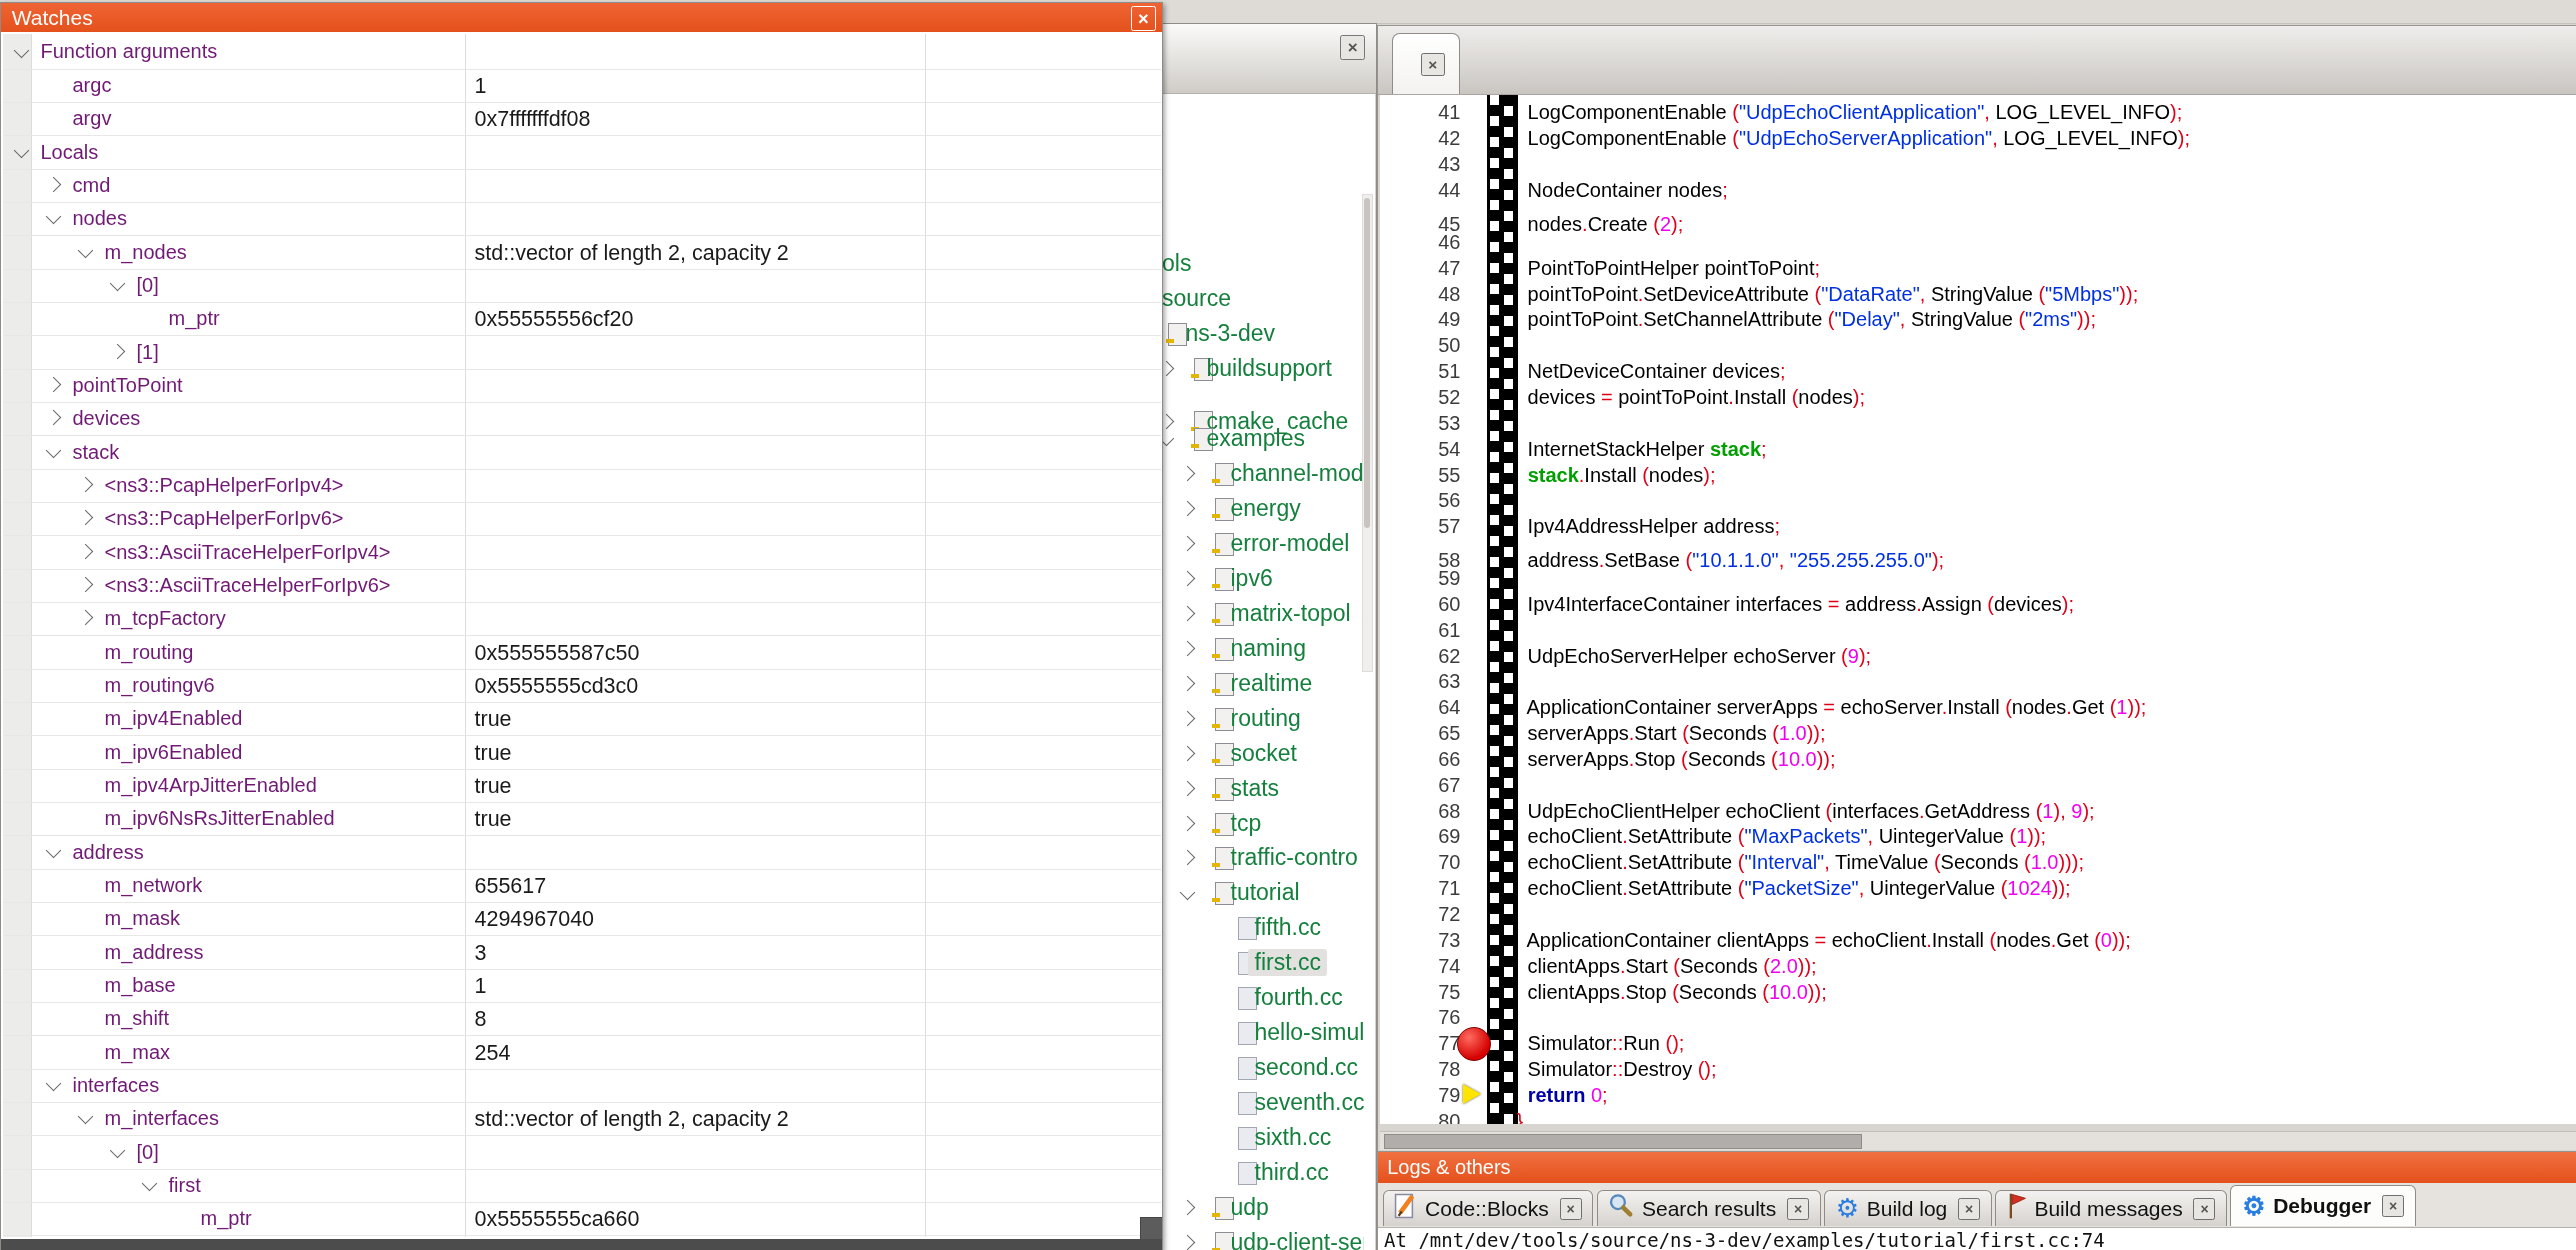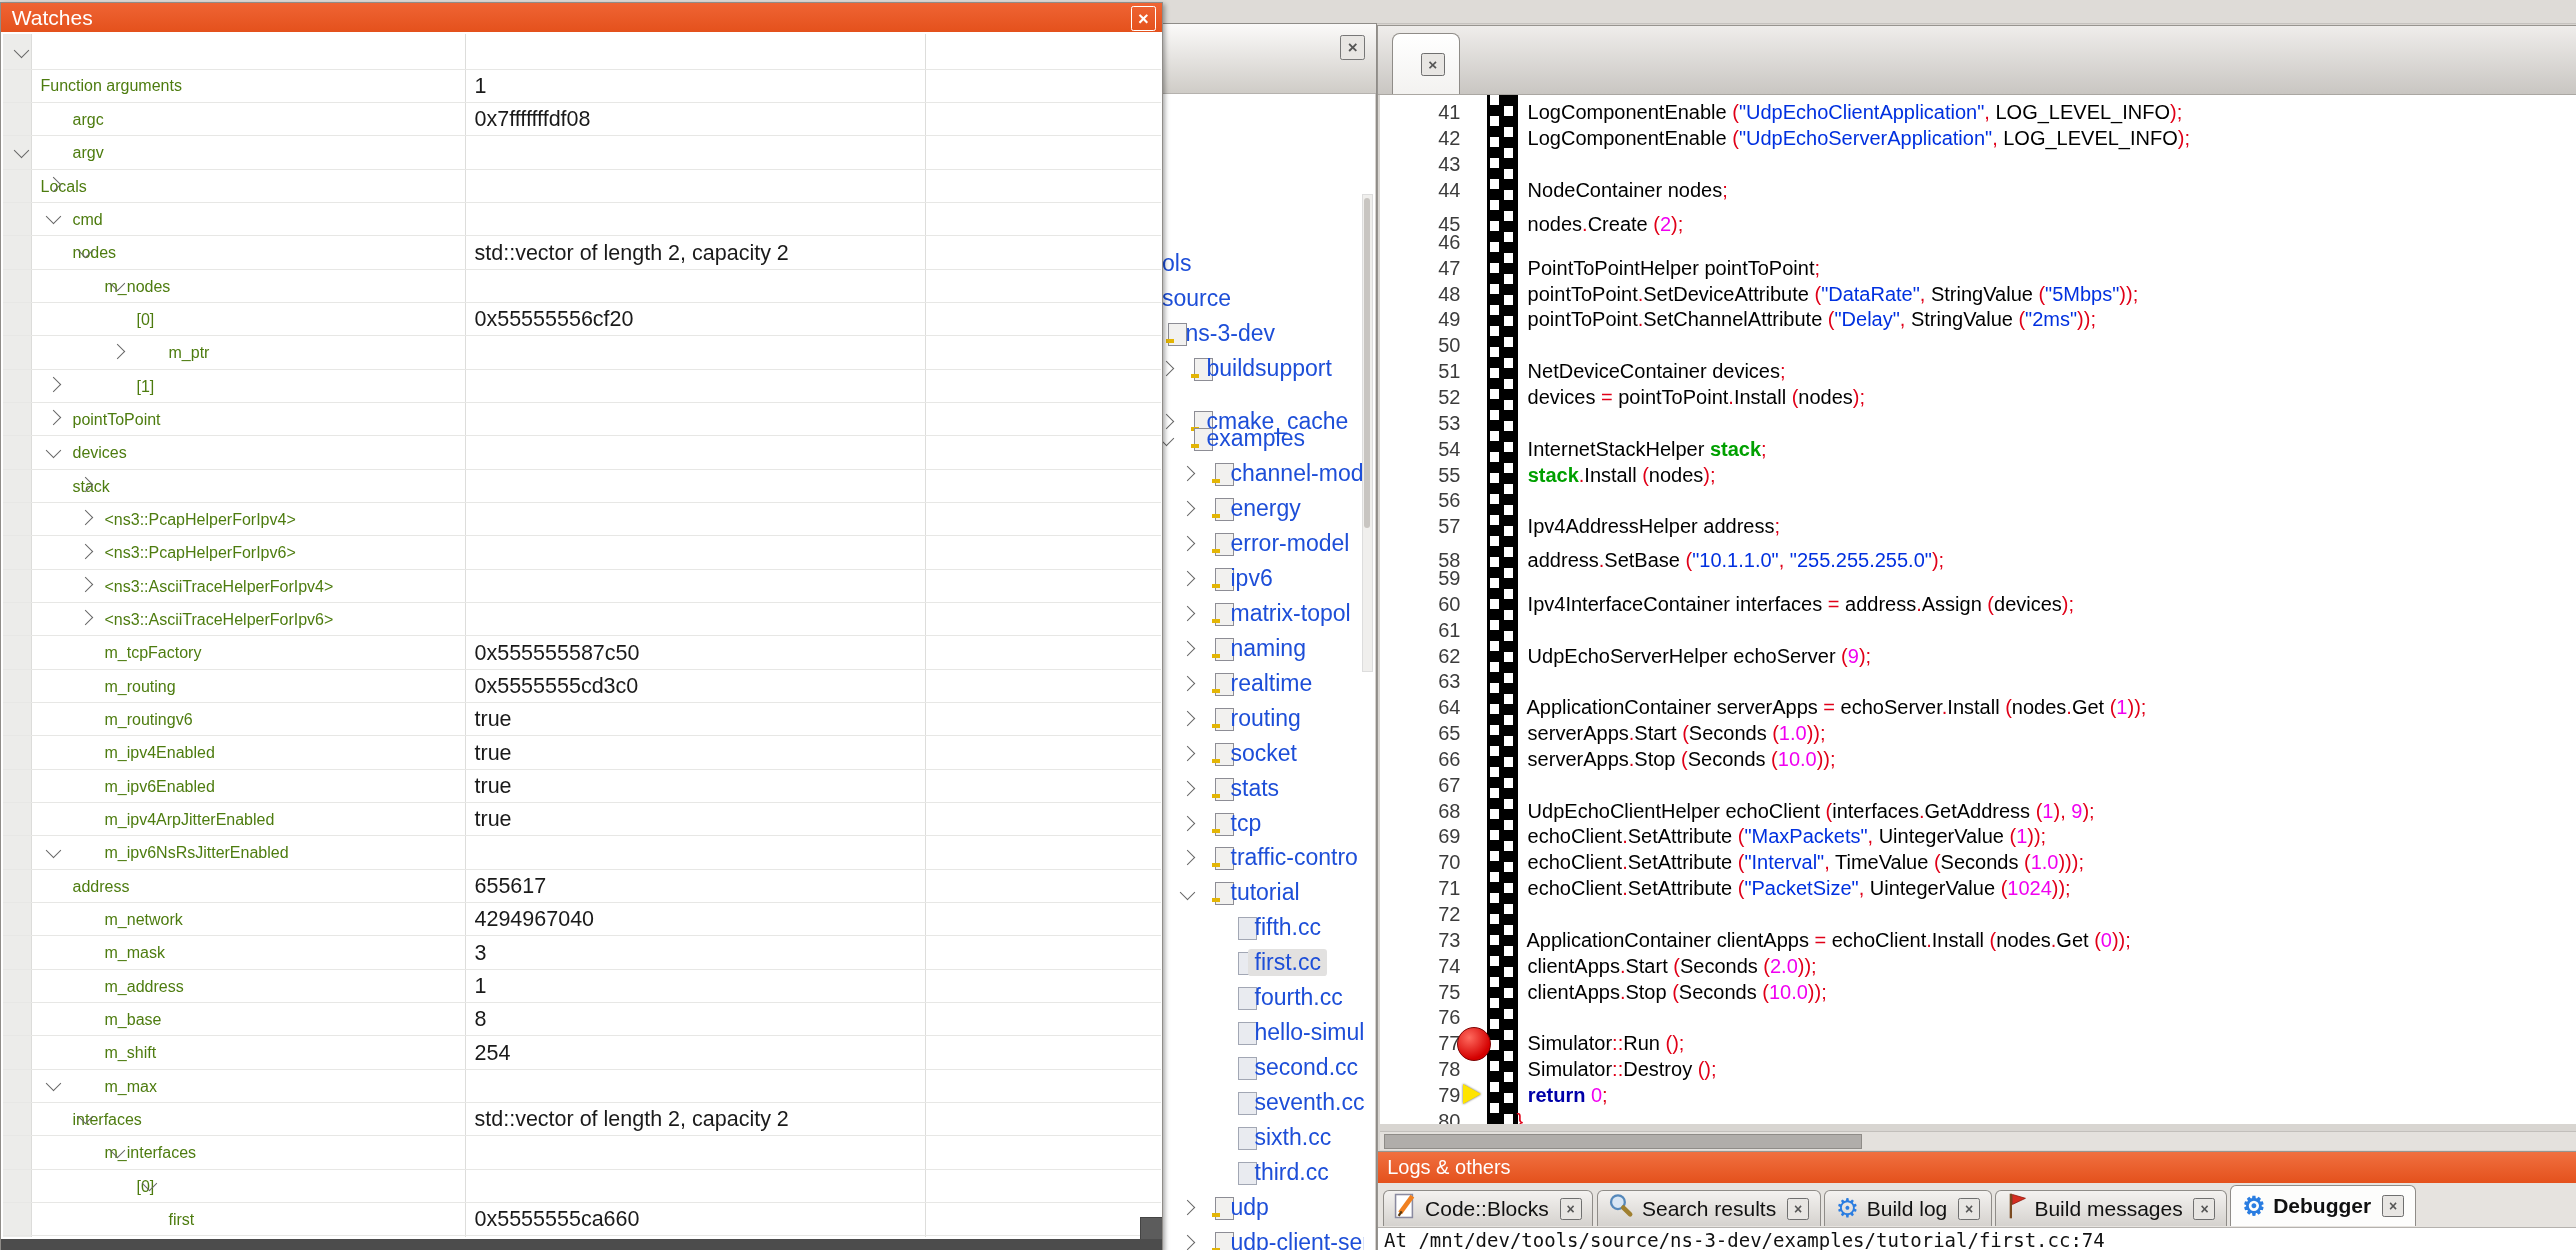--- a/index.html
+++ b/index.html
@@ -11,32 +11,32 @@
     color:#fff;font-size:21px;padding-left:10.8px;display:flex;align-items:center;}
   .closebox{position:absolute;top:3.1px;width:23px;height:23px;border:1.5px solid #fff;border-radius:2.3px;
     color:#fff;font-size:18.4px;font-weight:bold;display:flex;align-items:center;justify-content:center;line-height:1;}
   .graybox{border:1.5px solid #6f6f6f;border-radius:2.3px;background:#e8e6e3;color:#555;font-size:17px;font-weight:bold;
     display:flex;align-items:center;justify-content:center;line-height:1;}
   
   #watches-table{position:absolute;left:1.5px;top:31px;right:1.5px;bottom:14px;background:#fff;overflow:hidden;}
   .wgutter{position:absolute;left:0;top:0;bottom:0;width:28px;background:#ececea;border-right:0.8px solid #dcdcda;}
   .vline{position:absolute;top:0;bottom:0;width:0.8px;background:#dddddb;}
   .wrow{position:absolute;left:0;right:0;height:33px;border-bottom:0.8px solid #e7e7e5;}
-  .wname{position:absolute;top:4.6px;font-size:16px;color:#4d7c0f;white-space:nowrap;margin-top:37px;}
+  .wname{position:absolute;top:4.6px;font-size:20px;color:#701a75;white-space:nowrap;}
   .wval{position:absolute;left:472px;top:4.6px;font-size:21.5px;color:#1a1a1a;white-space:nowrap;}
   .chev{position:absolute;width:10px;height:10px;border-right:1.9px solid #666;border-bottom:1.9px solid #666;}
   .chev.r{transform:rotate(-45deg);}
   .chev.d{transform:rotate(45deg);}
   #watch-grip{position:absolute;right:0;bottom:10.8px;width:21.5px;height:23px;background:#5c5c5c;border-left:1.5px solid #444;border-top:1.5px solid #444;}
   #watch-bottom{position:absolute;left:0;right:0;bottom:0;height:12.3px;background:#4c4c4c;}
   
   #tree-win{left:1148px;top:23px;width:227px;height:1227px;box-shadow:none;}
   #tree-head{position:absolute;left:0;top:0;right:0;height:69px;background:linear-gradient(#fbfaf9,#cfccc7);border-bottom:0.8px solid #b5b2ae;}
   #tree-body{position:absolute;left:1.5px;top:70px;right:1.5px;bottom:0;background:#fff;overflow:hidden;}
-  .titem{position:absolute;left:0;right:10.8px;height:32px;font-size:23px;color:#1d4ed8;white-space:nowrap;overflow:hidden;}
+  .titem{position:absolute;left:0;right:10.8px;height:32px;font-size:23px;color:#15803d;white-space:nowrap;overflow:hidden;}
   .tlabel{position:absolute;top:1.5px;}
   .tsel{background:#e2e1e0;border-radius:3.1px;padding:0 6.1px;margin-left:-6.1px;}
   .ticon{position:absolute;top:5.4px;width:17px;height:21px;background:#f2f1ef;border:1.5px solid #8d8d95;}
   .ticon.folder:after{content:"";position:absolute;left:-3.1px;bottom:2.3px;width:7.7px;height:3.8px;background:#e3b505;}
   .ticon.file{background:#e9ebf0;border-color:#a2a7b4;}
   #tree-scroll{position:absolute;right:1.5px;top:100px;width:9.2px;height:476px;background:#f0efed;border:0.8px solid #ddd;}
   #tree-thumb{position:absolute;left:0.8px;top:3.1px;width:6.1px;height:330px;background:#c8c5c1;border-radius:3.1px;}
   
   #editor-win{left:1377px;top:24.6px;width:1199px;height:1126px;background:#d8d5d1;border:0.8px solid #97948f;box-shadow:none;}
   #tabbar{position:absolute;left:0;top:0;right:0;height:68px;background:linear-gradient(#efedeb,#c9c6c2);border-bottom:1.5px solid #aaa7a2;}

